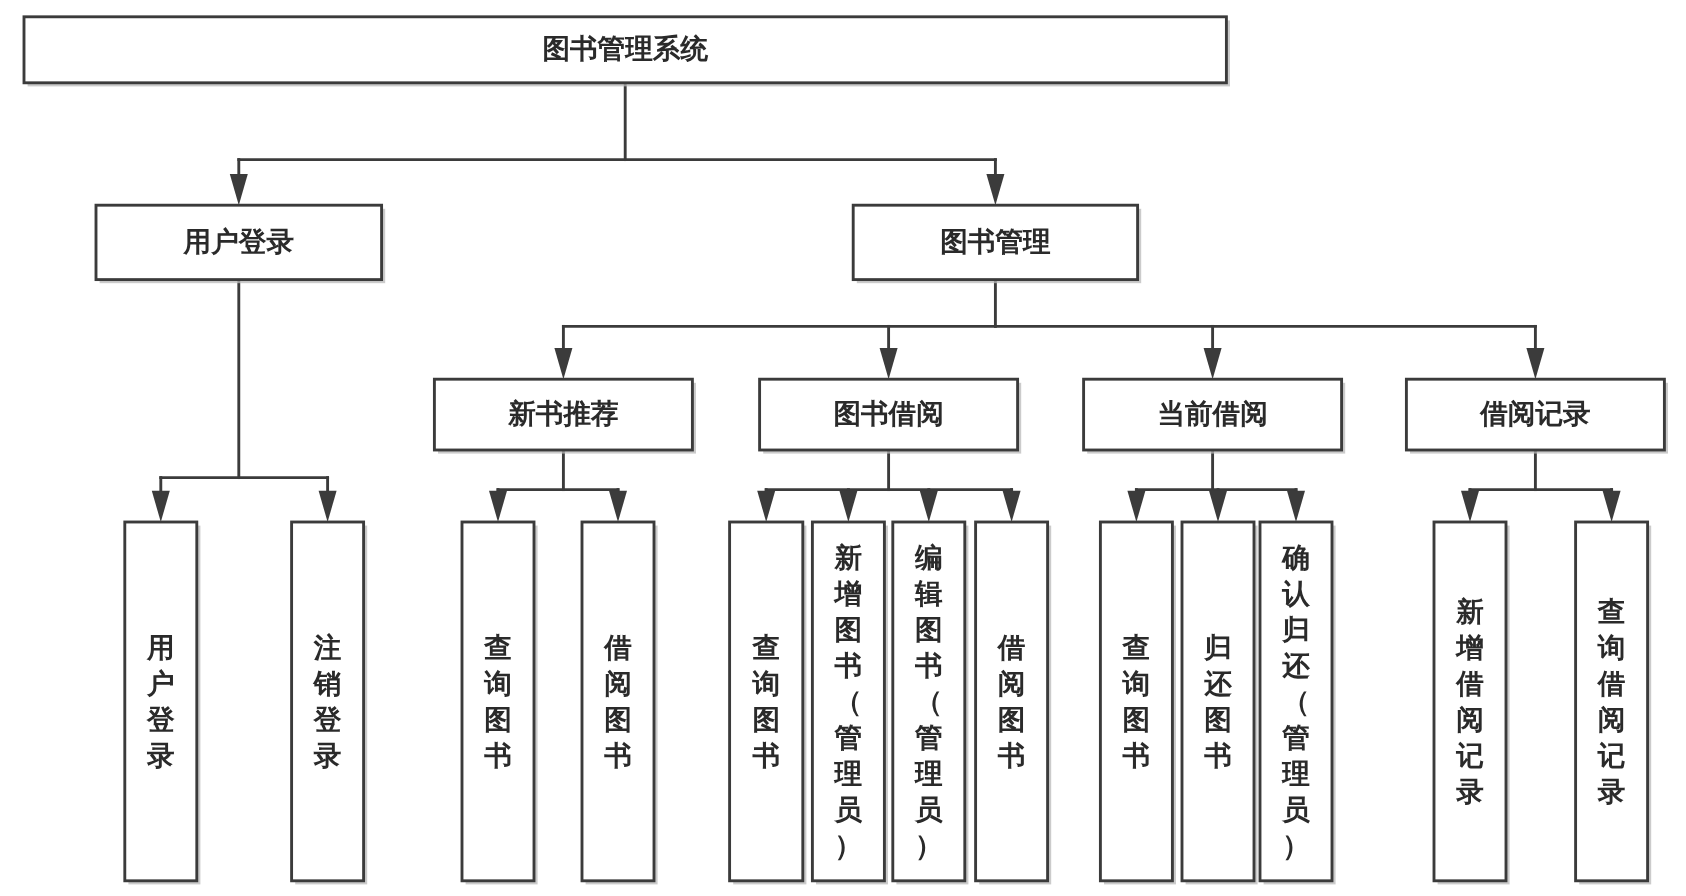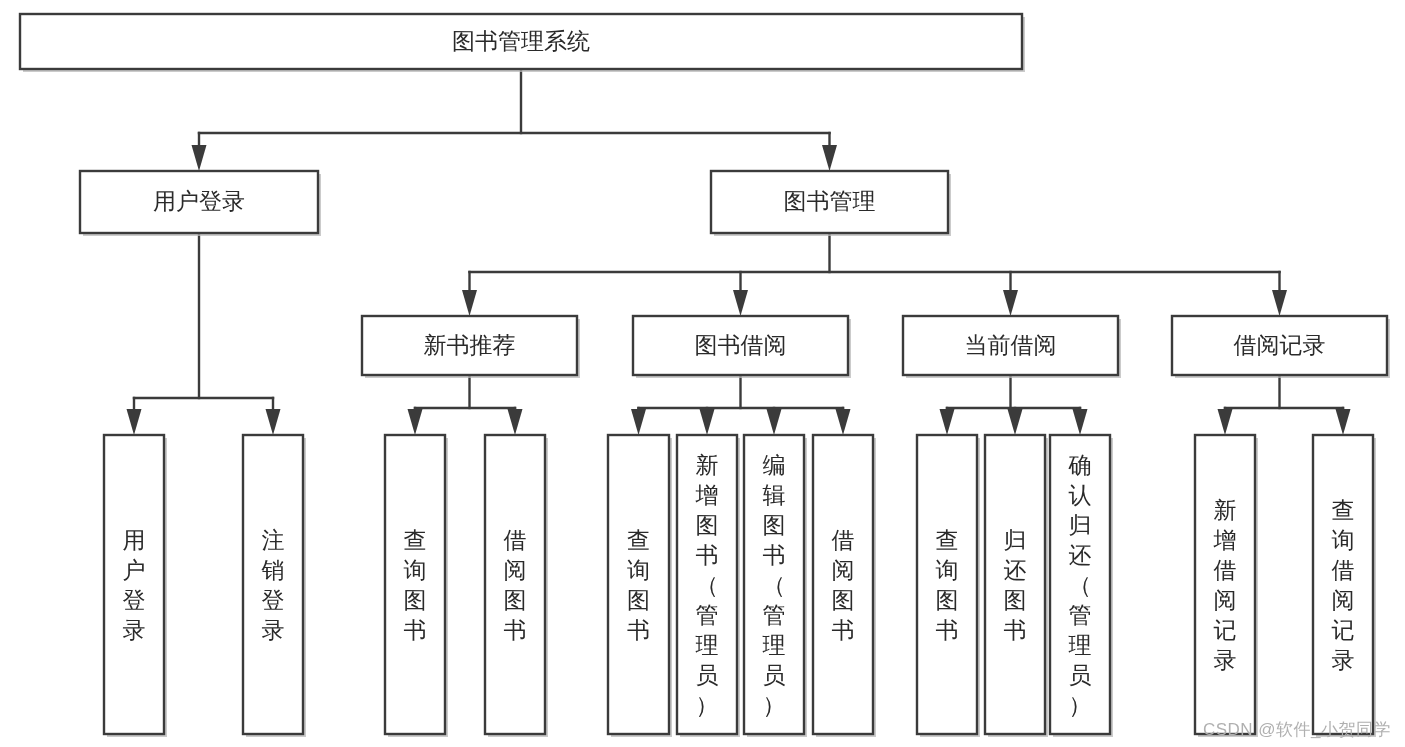--- a/index.html
+++ b/index.html
@@ -9,20 +9,21 @@
   }
   body {
     font-family: "Liberation Sans", "DejaVu Sans", sans-serif;
   }
   #diagram-root {
     position: relative;
     width: 1405px;
     height: 747px;
     background: #ffffff;
     overflow: hidden;
+    font-weight: bold;
   }
   svg.flow-canvas {
     position: absolute;
     left: 0;
     top: 0;
     width: 1405px;
     height: 747px;
     display: block;
   }
   .node-box {
@@ -223,14 +224,13 @@
           <rect class="node-box" x="1195" y="435" width="60" height="299"></rect>
           <text class="node-label-vertical" x="1225" y="517.9"><tspan x="1225" dy="0">新</tspan><tspan x="1225" dy="30">增</tspan><tspan x="1225" dy="30">借</tspan><tspan x="1225" dy="30">阅</tspan><tspan x="1225" dy="30">记</tspan><tspan x="1225" dy="30">录</tspan></text>
         </g>
         <g>
           <rect class="node-shadow" x="1316" y="438" width="60" height="299"></rect>
           <rect class="node-box" x="1313" y="435" width="60" height="299"></rect>
           <text class="node-label-vertical" x="1343" y="517.9"><tspan x="1343" dy="0">查</tspan><tspan x="1343" dy="30">询</tspan><tspan x="1343" dy="30">借</tspan><tspan x="1343" dy="30">阅</tspan><tspan x="1343" dy="30">记</tspan><tspan x="1343" dy="30">录</tspan></text>
         </g>
       </g>
   </svg>
-  <div class="watermark">CSDN @软件_小贺同学</div>
 </div>
 
 </body></html>

